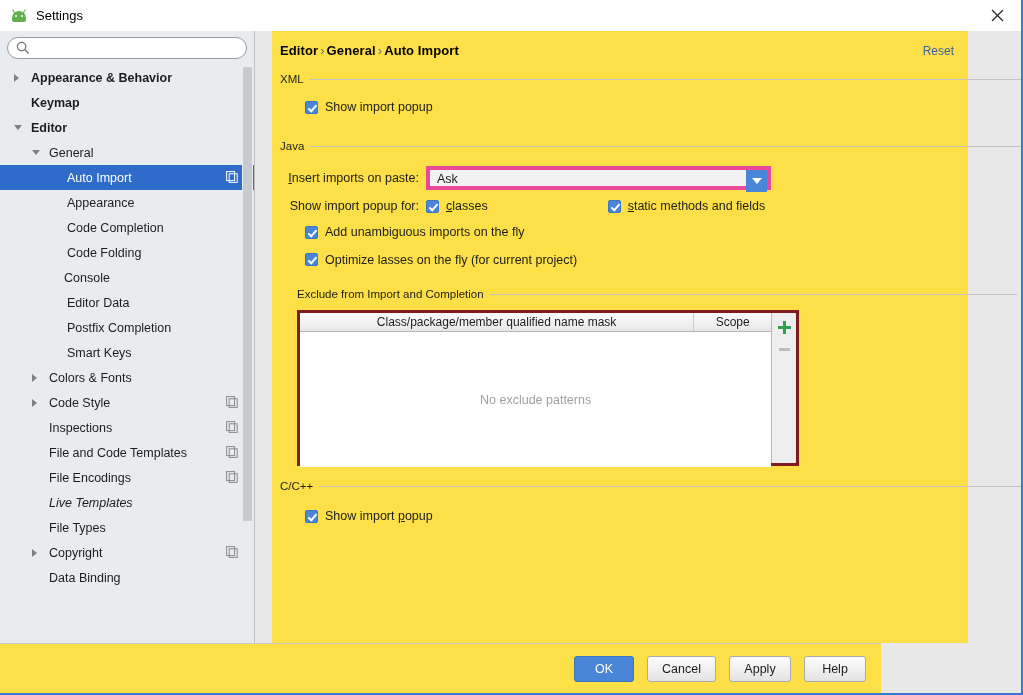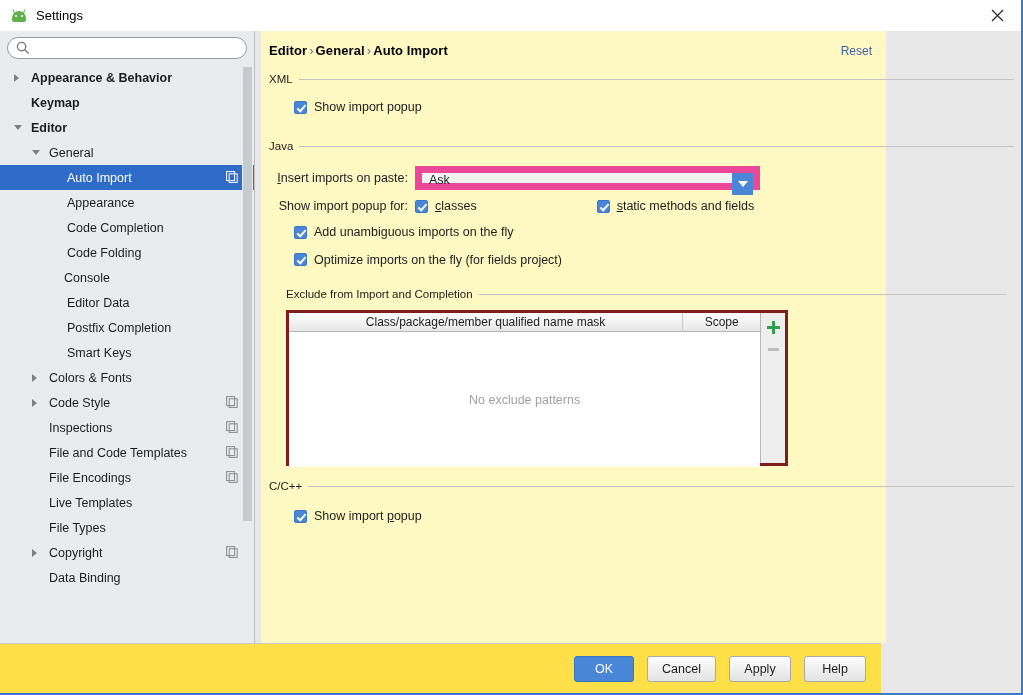--- a/index.html
+++ b/index.html
@@ -140,23 +140,23 @@
     background: #e8ecef;
   }
   #left-scroll-thumb {
     position: absolute; top: 2px; left: 1px;
     width: 9px; height: 454px;
     background: #c6cbcf;
   }
 
   
   #rightpane {
-    position: absolute; top: 0; left: 261px;
-    width: 625px; height: 612px;
-    background: #fef9c3;
+    position: absolute; top: 0; left: 272px;
+    width: 696px; height: 612px;
+    background: #fde047;
   }
   #breadcrumb {
     position: absolute; top: 12px; left: 8px;
     font-size: 13px; font-weight: bold; color: #000000;
     letter-spacing: 0.1px;
   }
   #breadcrumb .sep { color: #6b6b6b; font-weight: normal; padding: 0 2px; }
   #reset-link {
     position: absolute; top: 13px; right: 14px;
     font-size: 12px; color: #3a5fa8; cursor: pointer;
@@ -216,23 +216,23 @@
   }
   .combo-label {
     font-size: 12.5px;
     width: 146px;
     text-align: right;
     padding-right: 7px;
   }
   .combo {
     position: relative;
     width: 345px; height: 24px;
-    border: 7px solid #ec4899;
+    border: 4px solid #ec4899;
     background: #f2f2f2;
-    display: flex; align-items: flex-start;
+    display: flex; align-items: flex-end;
   }
   .combo .val {
     padding-left: 7px;
     font-size: 12.5px;
     color: #1d1d1d;
   }
   .combo .arrowbtn {
     position: absolute; right: 0; top: 0;
     width: 21px; height: 22px;
     background: #4a86d8;
@@ -448,21 +448,21 @@
             </svg>
           </div>
           <div class="tree-row">
             <span class="tree-label" style="margin-left: 49px;">File Encodings</span>
             <svg class="copy-icon" viewBox="0 0 12 12">
               <rect x="0.6" y="0.6" width="8" height="9" fill="none" stroke="#8a8a8a" stroke-width="1"></rect>
               <rect x="3.2" y="2.8" width="8" height="8.6" fill="none" stroke="#8a8a8a" stroke-width="1"></rect>
             </svg>
           </div>
           <div class="tree-row">
-            <span class="tree-label" style="margin-left: 49px;">Live Templates</span>
+            <span class="tree-label" style="margin-left: 49px; font-style: italic;">Live Templates</span>
           </div>
           <div class="tree-row">
             <span class="tree-label" style="margin-left: 49px;">File Types</span>
           </div>
           <div class="tree-row">
             <span class="arrow" style="left: 32px;"></span>
             <span class="tree-label" style="margin-left: 49px;">Copyright</span>
             <svg class="copy-icon" viewBox="0 0 12 12">
               <rect x="0.6" y="0.6" width="8" height="9" fill="none" stroke="#8a8a8a" stroke-width="1"></rect>
               <rect x="3.2" y="2.8" width="8" height="8.6" fill="none" stroke="#8a8a8a" stroke-width="1"></rect>
@@ -528,21 +528,21 @@
 
         <div style="margin-top:12px; margin-left:25px;">
           <label class="cb">
             <span class="box"></span>
             <span class="lbl">Add unambiguous imports on the fly</span>
           </label>
         </div>
         <div style="margin-top:11px; margin-left:25px;">
           <label class="cb">
             <span class="box"></span>
-            <span class="lbl">Optimize imports on the fly (for fields project)</span>
+            <span class="lbl">Optimize lasses on the fly (for current project)</span>
           </label>
         </div>
 
         <div style="margin-top:18px; margin-left:17px; width:720px;">
           <div class="section-header">
             <span>Exclude from Import and Completion</span>
             <span class="rule"></span>
           </div>
 
           <div id="table-wrap" style="margin-top:9px;">

